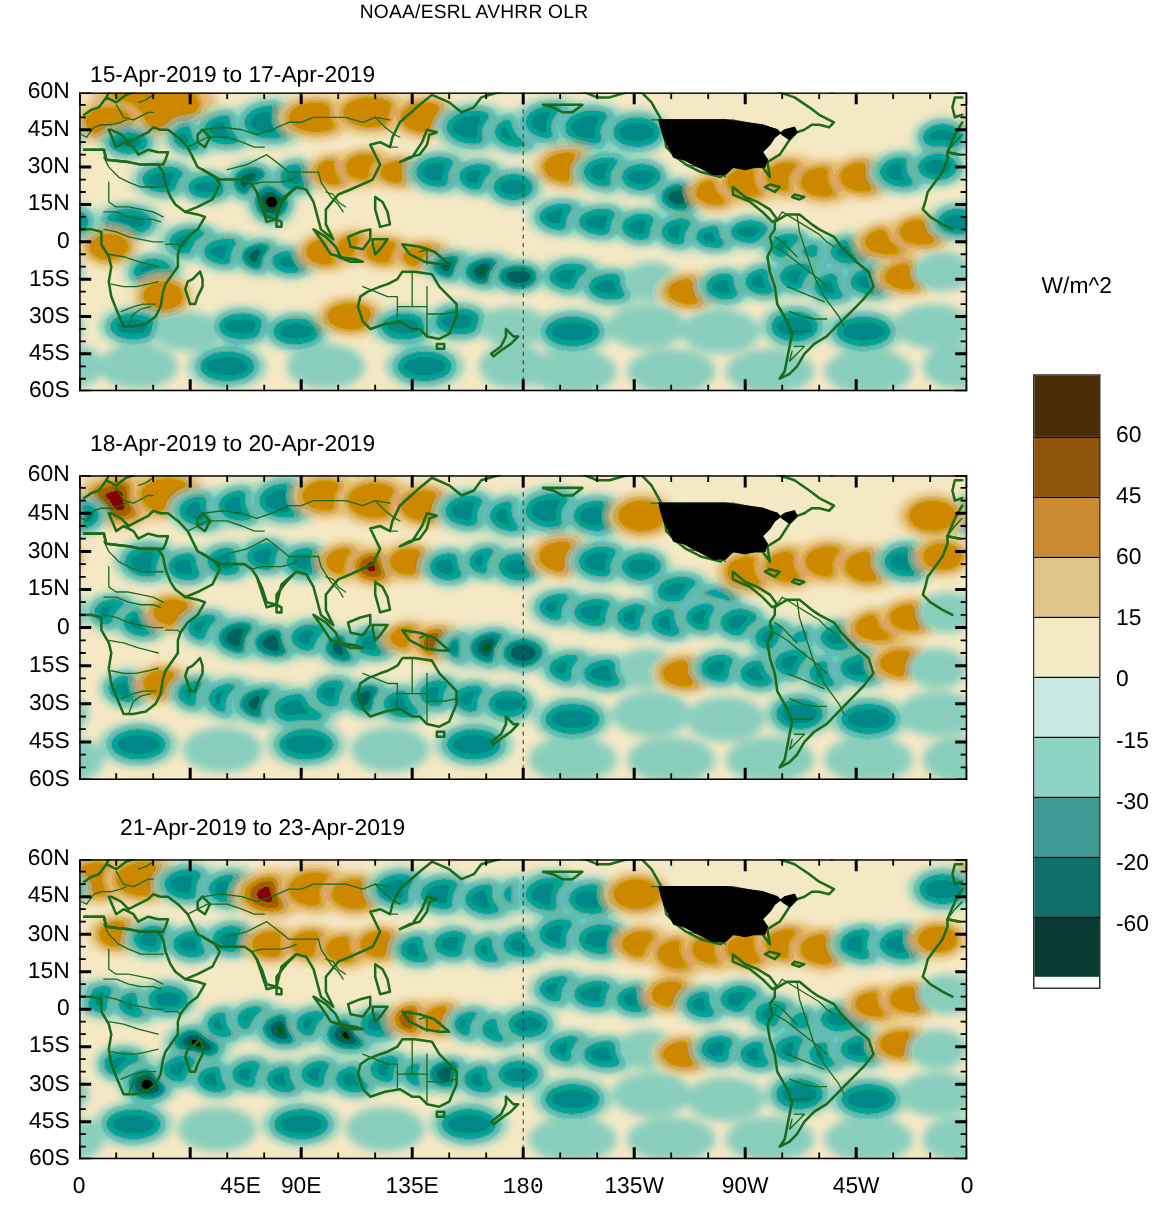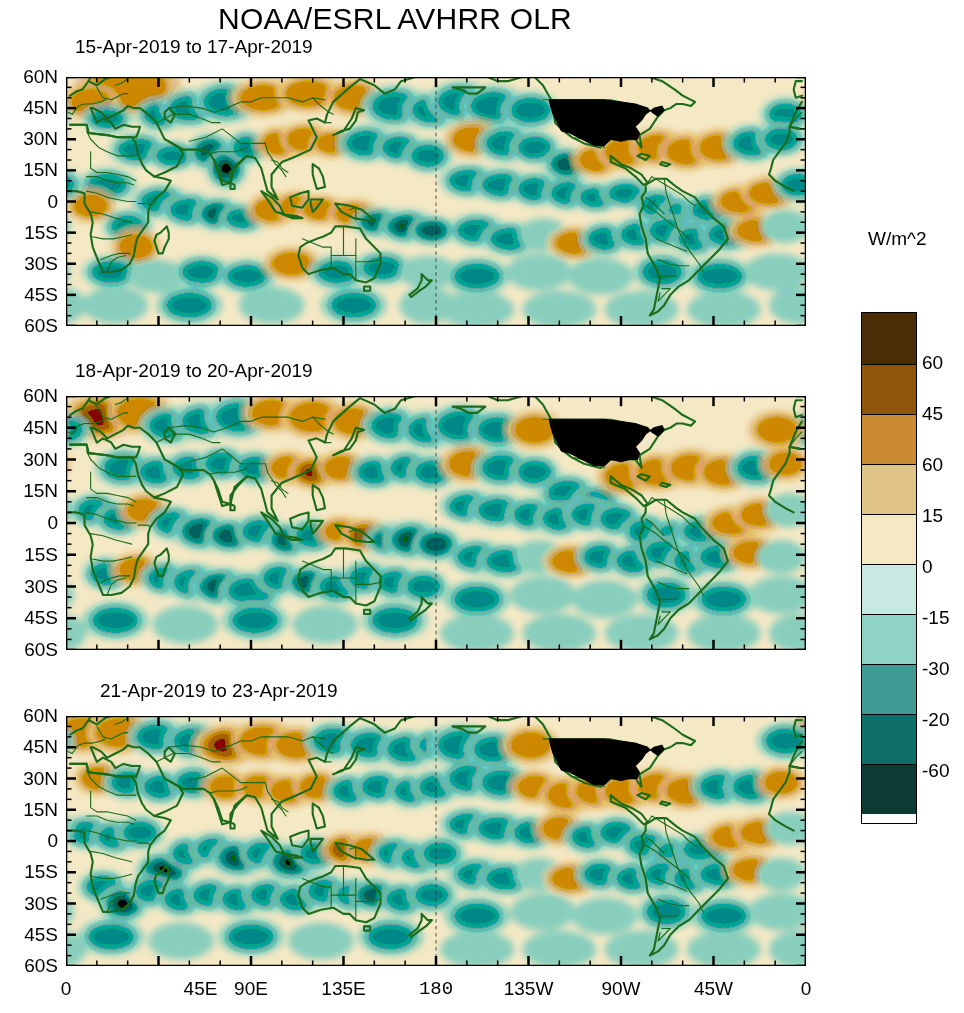--- a/index.html
+++ b/index.html
@@ -3,25 +3,25 @@
 <meta charset="utf-8">
 <style>
   html,body{margin:0;padding:0;background:#ffffff;}
   body{width:964px;height:1013px;position:relative;
        font-family:"Liberation Sans","DejaVu Sans",sans-serif;
        color:#000;overflow:hidden;}
   .abs{position:absolute;}
 
   #main-title{
     left:0;top:2px;width:790px;text-align:center;
-    font-size:30px;letter-spacing:.2px;
+    font-size:16px;letter-spacing:.2px;
   }
 
   .panel-title{font-size:19px;}
-  #title-p1{left:75px;top:36px;}
+  #title-p1{left:75px;top:52px;}
   #title-p2{left:75px;top:360px;}
   #title-p3{left:100px;top:680px;}
 
   .panel{position:absolute;left:66px;width:740px;}
   #panel-1{top:77px;height:249px;}
   #panel-2{top:396px;height:254px;}
   #panel-3{top:716px;height:250px;}
   .panel svg{display:block;width:100%;height:100%;}
 
   .ylabels{position:absolute;left:0;width:58px;text-align:right;font-size:19px;}
@@ -29,21 +29,21 @@
 
   #xlabels{position:absolute;left:0;top:978px;width:830px;height:28px;font-size:19px;}
   #xlabels span{position:absolute;transform:translateX(-50%);}
 
   #cb-unit{left:868px;top:228px;font-size:19px;}
   #colorbar{position:absolute;left:861px;top:312px;width:54px;height:510px;
             border:1px solid #000;box-sizing:content-box;}
   #colorbar .band{width:100%;box-sizing:border-box;}
   #colorbar .band + .band{border-top:1px solid #000;}
   #cb-ticks{position:absolute;left:922px;top:312px;width:46px;height:510px;font-size:19px;}
-  #cb-ticks span{position:absolute;left:0;transform:translateY(-50%);text-align:right;}
+  #cb-ticks span{position:absolute;left:8px;transform:translateY(-50%);text-align:right;}
 </style>
 </head>
 <body>
 
 <div class="abs" id="main-title">NOAA/ESRL AVHRR OLR</div>
 
 <div class="abs panel-title" id="title-p1">15-Apr-2019 to 17-Apr-2019</div>
 <div class="abs panel-title" id="title-p2">18-Apr-2019 to 20-Apr-2019</div>
 <div class="abs panel-title" id="title-p3">21-Apr-2019 to 23-Apr-2019</div>
 

